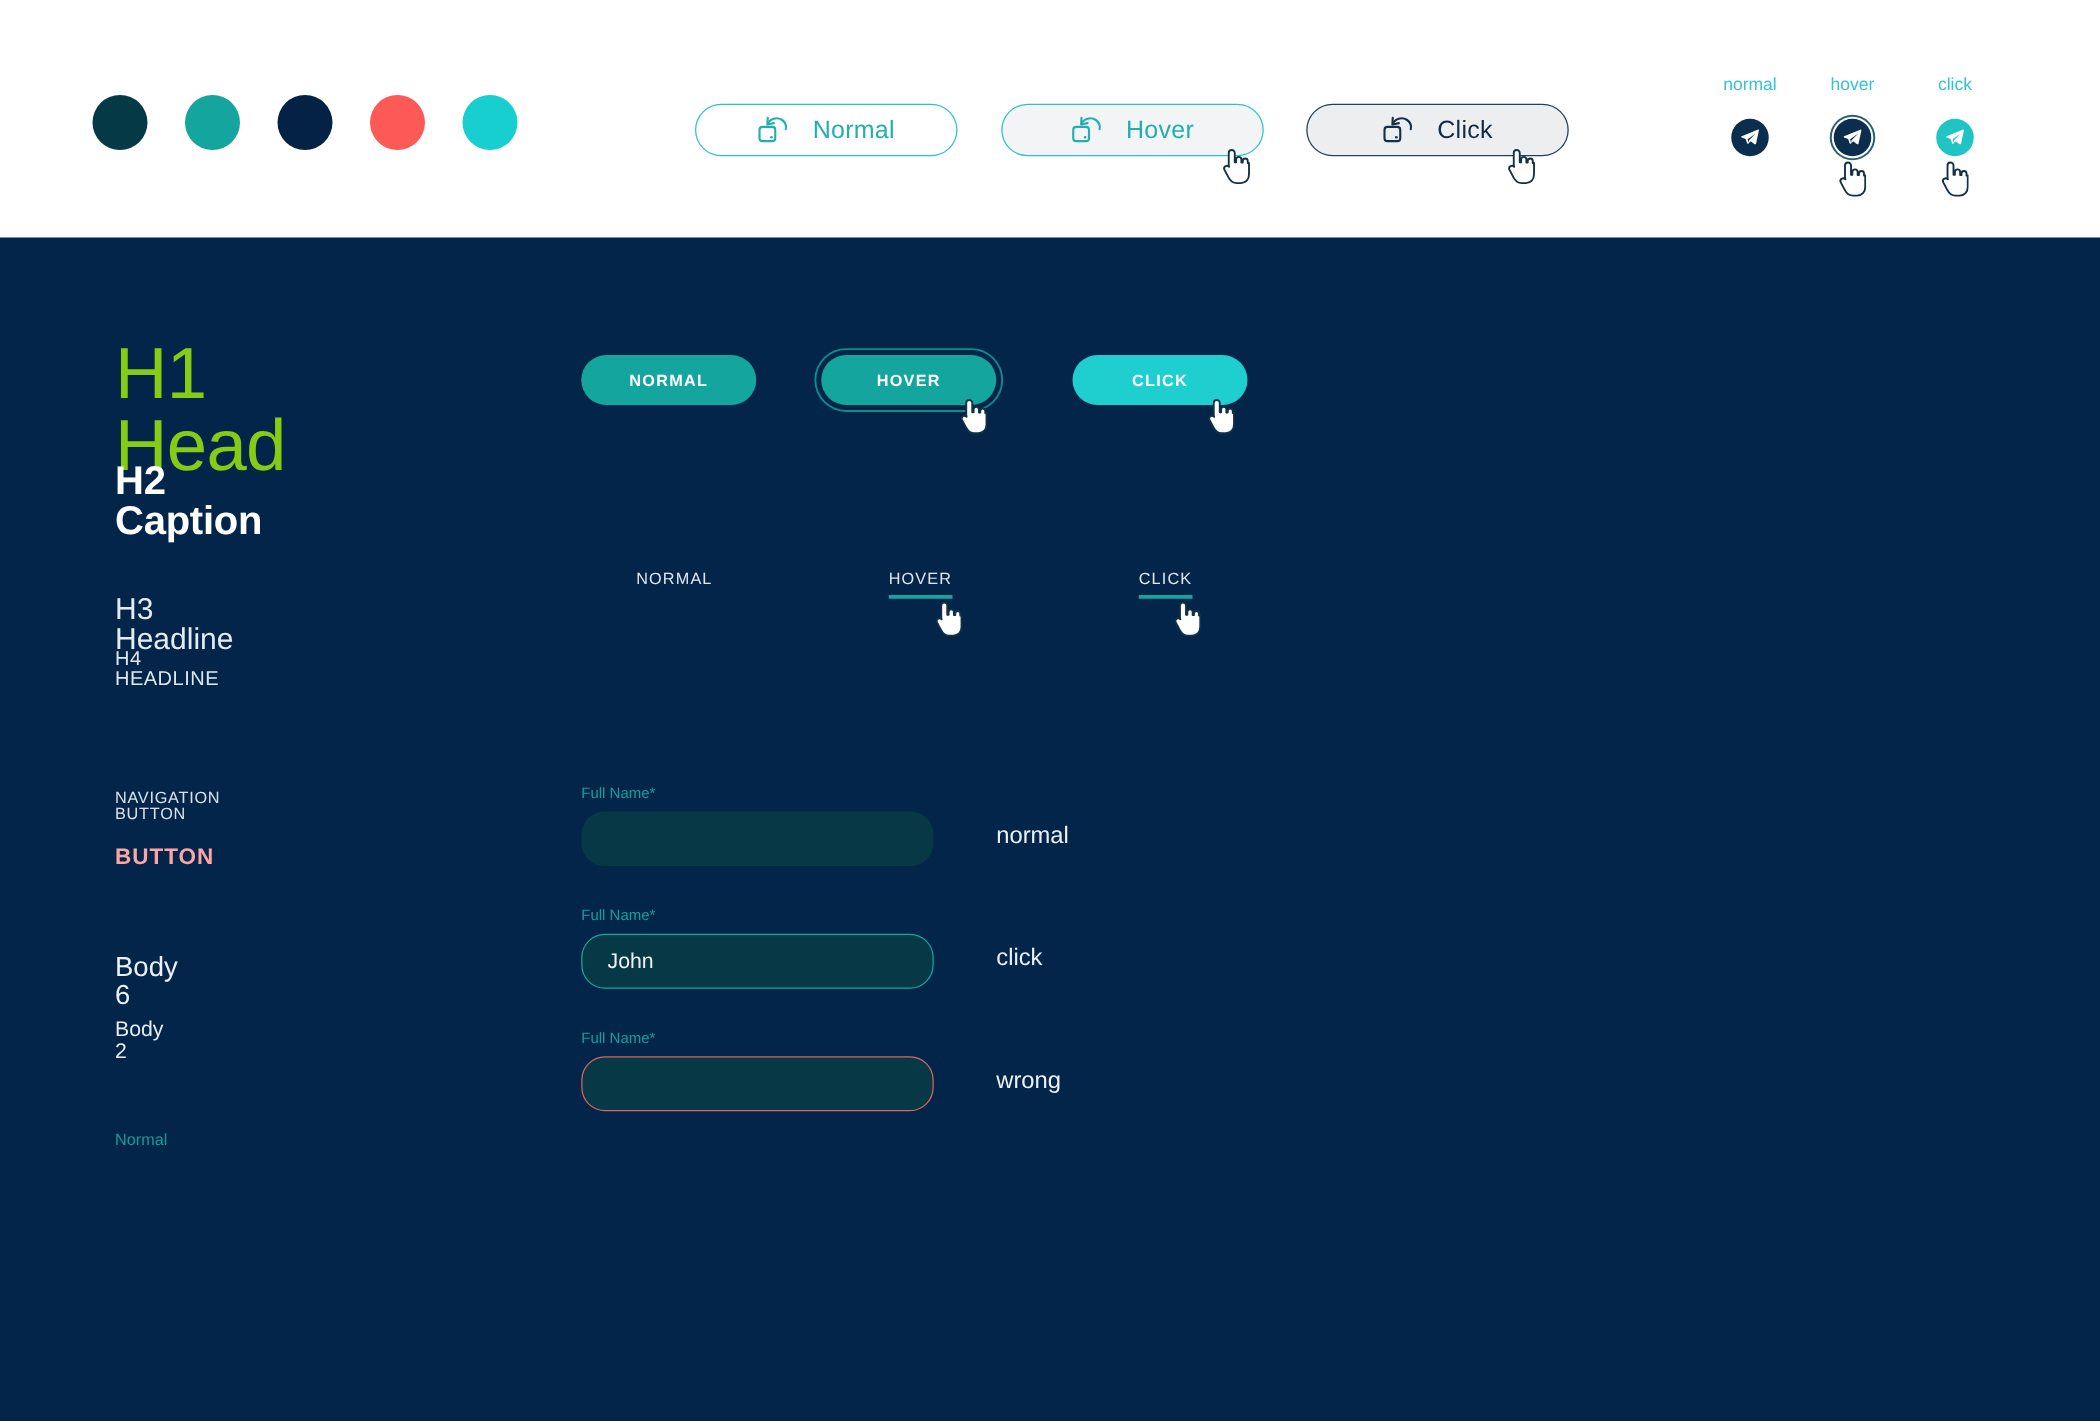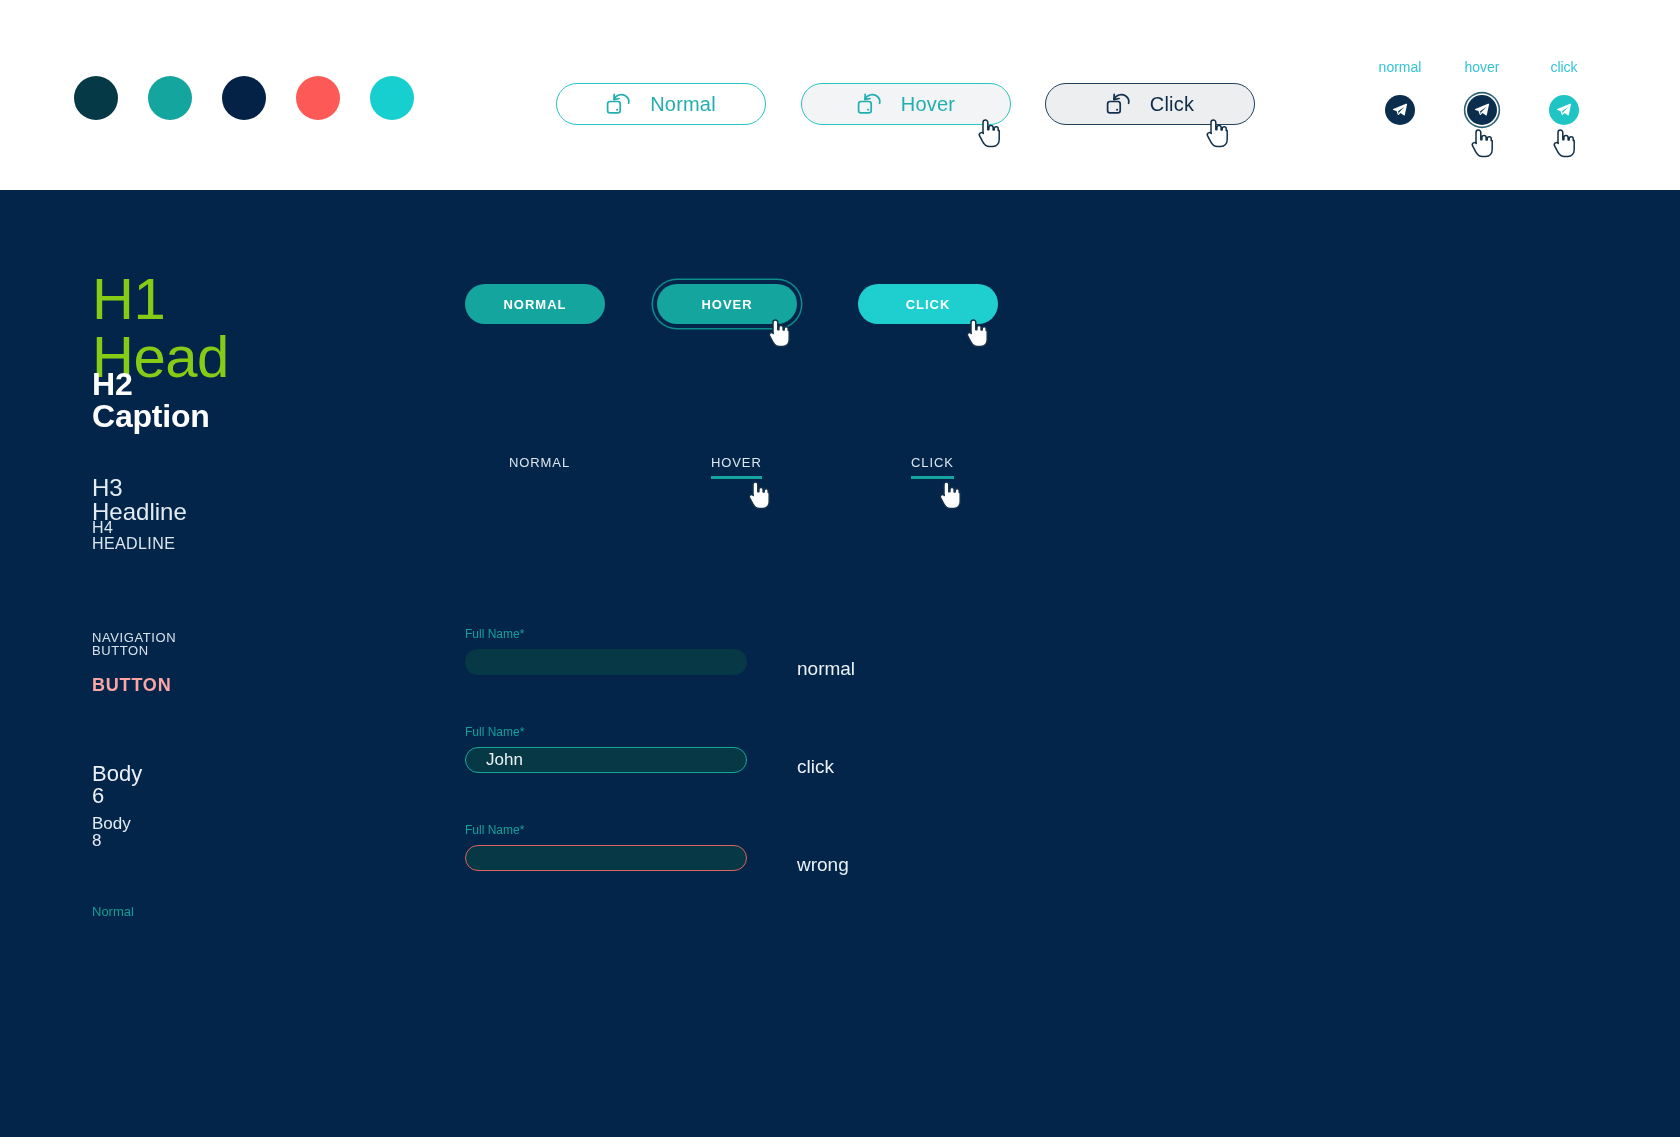--- a/index.html
+++ b/index.html
@@ -215,21 +215,21 @@
   .fg3 { top: 634px; }
   .f-label {
     font-size: 12px;
     color: #14A098;
     line-height: 1;
     margin-bottom: 9px;
     display: block;
   }
   .f-input {
     width: 282px;
-    height: 26px;
+    height: 44px;
     box-sizing: border-box;
     border-radius: 19px;
     background: #063845;
     border: 1.4px solid transparent;
     color: #ECF3F7;
     font-size: 17px;
     font-family: "Liberation Sans", sans-serif;
     padding: 0 20px;
     outline: none;
   }
@@ -358,21 +358,21 @@
 <div class="dark">
 
   <div class="type-col">
     <div class="t-h1">H1 Head</div>
     <div class="t-h2">H2 Caption</div>
     <div class="t-h3">H3 Headline</div>
     <div class="t-h4">H4 HEADLINE</div>
     <div class="t-nav">NAVIGATION BUTTON</div>
     <div class="t-btn">BUTTON</div>
     <div class="t-body1">Body 6</div>
-    <div class="t-body2">Body 8</div>
+    <div class="t-body2">Body 2</div>
     <div class="t-caption">Normal</div>
   </div>
 
   <div class="pill p-normal">
     <span>NORMAL</span>
   </div>
   <div class="pill p-hover">
     <span>HOVER</span>
   </div>
   <div class="pill p-click">

